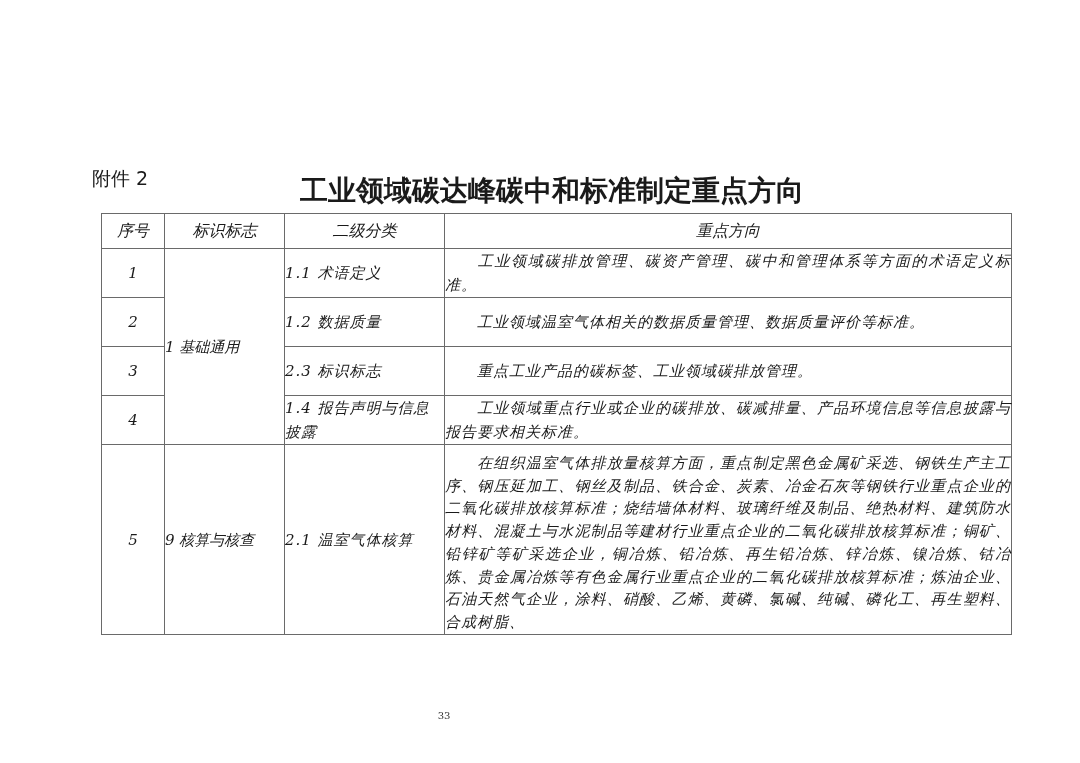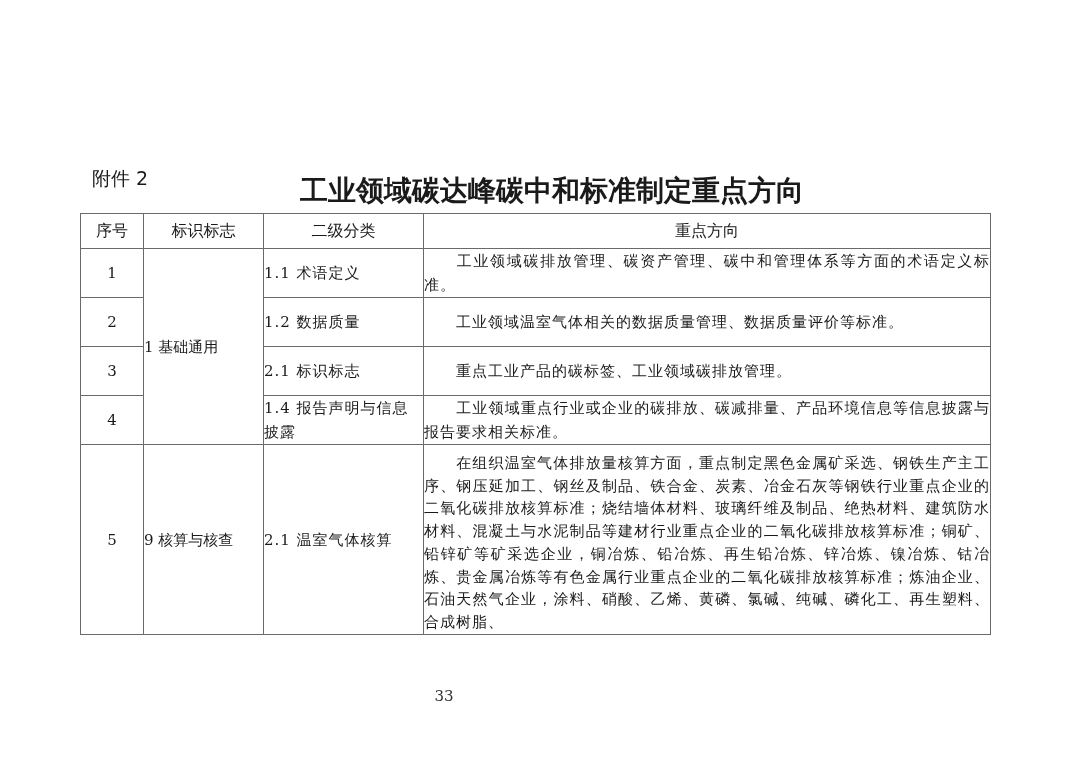--- a/index.html
+++ b/index.html
@@ -15,23 +15,24 @@
       margin-top: 20px;
     }
     .doc-title {
       position: absolute; left: 0; width: 1080px; top: 172px; text-align: center;
       font-size: 28px; font-weight: bold; letter-spacing: 0px;
       font-family: Liberation Mono, monospace;
       padding-left: 12px;
     }
     .doc-title span { display: inline-block; margin-left: 0px; }
     table.std {
-      position: absolute; left: 80px; top: 213px; width: 910px;
+      position: absolute; left: 101px; top: 213px; width: 910px;
       border-collapse: collapse; table-layout: fixed;
       font-size: 15px;
+      font-style: italic;
     }
     table.std col.c1 { width: 63px; }
     table.std col.c2 { width: 120px; }
     table.std col.c3 { width: 160px; }
     table.std col.c4 { width: 567px; }
     table.std th, table.std td {
       border: 1.5px solid #6a6a6a; padding: 0; vertical-align: middle;
     }
     table.std th {
       height: 34px; font-weight: normal; font-size: 16px;
@@ -41,22 +42,22 @@
     table.std td { line-height: 24px; }
     td.num { text-align: center; }
     td.l1 { text-align: left; padding-left: 8px; }
     td.l2 { text-align: left; padding-left: 6px; padding-right: 4px; letter-spacing: 1px; }
     td.dir { text-align: justify; padding: 0 6px 0 6px; letter-spacing: 1px; }
     td.dir .indent { display: inline-block; width: 32px; }
     tr.r1 td, tr.r2 td, tr.r3 td, tr.r4 td { height: 48px; }
     tr.r5 td { height: 182px; }
     tr.r5 td.dir { vertical-align: top; line-height: 22.7px; padding-top: 7px; }
     .page-num {
-      position: absolute; left: 0; width: 888px; top: 687px; text-align: center;
-      font-size: 15px; color: #333;
+      position: absolute; left: 0; width: 888px; top: 710px; text-align: center;
+      font-size: 10px; color: #333;
     }
   </style>
 </head>
 <body>
 
 <div class="attach-label">附件 2</div>
 <div class="doc-title"><span>工业领域碳达峰碳中和标准制定重点方向</span></div>
 
 <table class="std">
   <colgroup>
@@ -80,21 +81,21 @@
       <td class="l2">1.1  术语定义</td>
       <td class="dir"><span class="indent"></span><span>工业领域碳排放管理、碳资产管理、碳中和管理体系等方面的术语定义标准。</span></td>
     </tr>
     <tr class="r2">
       <td class="num">2</td>
       <td class="l2">1.2  数据质量</td>
       <td class="dir"><span class="indent"></span><span>工业领域温室气体相关的数据质量管理、数据质量评价等标准。</span></td>
     </tr>
     <tr class="r3">
       <td class="num">3</td>
-      <td class="l2">2.1  标识标志</td>
+      <td class="l2">2.3  标识标志</td>
       <td class="dir"><span class="indent"></span><span>重点工业产品的碳标签、工业领域碳排放管理。</span></td>
     </tr>
     <tr class="r4">
       <td class="num">4</td>
       <td class="l2">1.4  报告声明与信息披露</td>
       <td class="dir"><span class="indent"></span><span>工业领域重点行业或企业的碳排放、碳减排量、产品环境信息等信息披露与报告要求相关标准。</span></td>
     </tr>
     <tr class="r5">
       <td class="num">5</td>
       <td class="l1">9 核算与核查</td>

